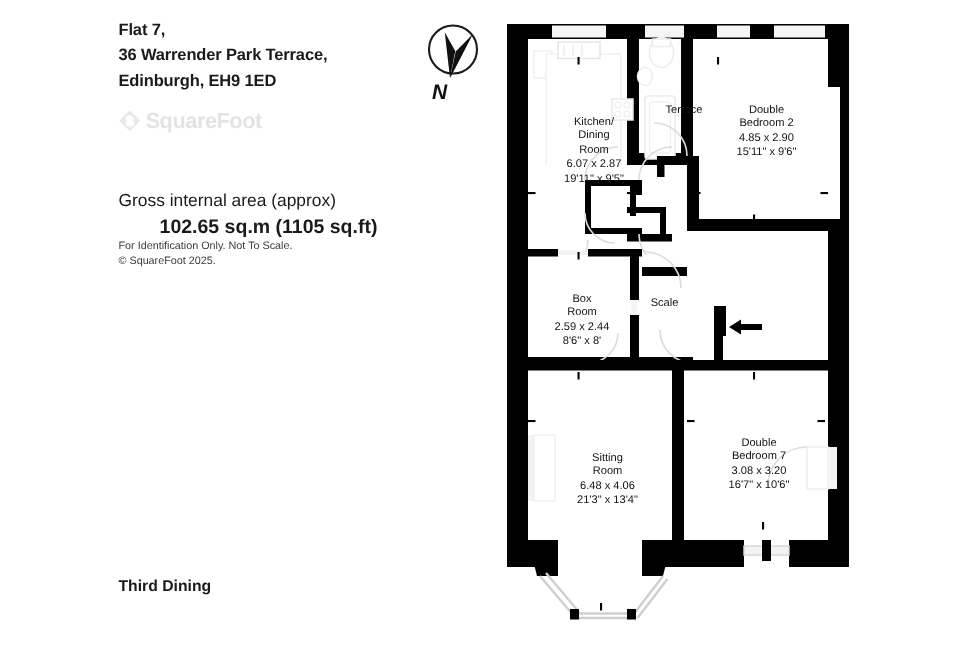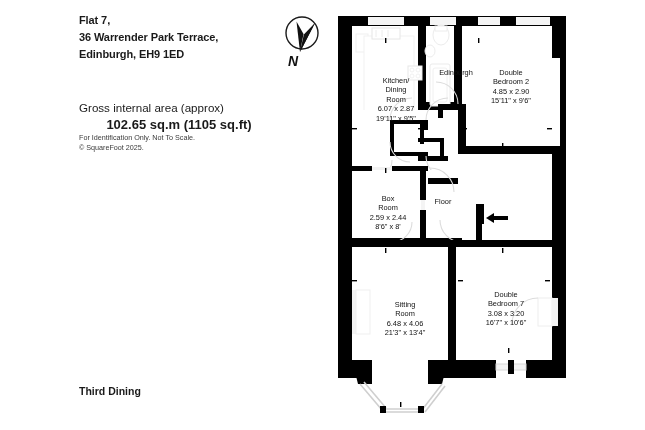--- a/index.html
+++ b/index.html
@@ -61,20 +61,29 @@
 <body>
 
 <div id="info-panel">
 
   <div id="address-block">
     <div>Flat 7,</div>
     <div>36 Warrender Park Terrace,</div>
     <div>Edinburgh, EH9 1ED</div>
   </div>
 
+  <div id="logo-row">
+    <span id="logo-mark">
+      <svg viewBox="0 0 30 30" width="15" height="15" aria-hidden="true">
+        <path d="M15 1 L29 15 L15 29 L1 15 Z" fill="#e8e8e8"></path>
+        <path d="M15 7.5 Q20 8 20.5 12.5 Q21 15 18 15 Q21 15.5 20.8 19 Q20 22.5 15 22.5 Q10 22.5 9.3 19 Q9 16 12 15 Q9 14.5 9.3 11.5 Q10 7.5 15 7.5 Z" fill="#ffffff"></path>
+      </svg>
+    </span>
+    <span id="logo-text">SquareFoot</span>
+  </div>
 
   <div id="area-block">
     <div id="gia-label">Gross internal area (approx)</div>
     <div id="gia-value">102.65 sq.m (1105 sq.ft)</div>
     <div class="fineprint">For Identification Only. Not To Scale.</div>
     <div class="fineprint">© SquareFoot 2025.</div>
   </div>
 </div>
 
 <div id="floor-label">Third Dining</div>
@@ -297,39 +306,39 @@
 
 <div class="room-label" id="label-kitchen">
   <span class="ln">Kitchen/</span>
   <span class="ln">Dining</span>
   <span class="ln">Room</span>
   <span class="ln">6.07 x 2.87</span>
   <span class="ln">19'11" x 9'5"</span>
 </div>
 
 <div class="room-label" id="label-bathroom">
-  <span class="ln">Edinburgh</span>
+  <span class="ln">Terrace</span>
 </div>
 
 <div class="room-label" id="label-bed2">
   <span class="ln">Double</span>
   <span class="ln">Bedroom 2</span>
   <span class="ln">4.85 x 2.90</span>
   <span class="ln">15'11" x 9'6"</span>
 </div>
 
 <div class="room-label" id="label-box">
   <span class="ln">Box</span>
   <span class="ln">Room</span>
   <span class="ln">2.59 x 2.44</span>
   <span class="ln">8'6" x 8'</span>
 </div>
 
 <div class="room-label" id="label-hall">
-  <span class="ln">Floor</span>
+  <span class="ln">Scale</span>
 </div>
 
 <div class="room-label" id="label-sitting">
   <span class="ln">Sitting</span>
   <span class="ln">Room</span>
   <span class="ln">6.48 x 4.06</span>
   <span class="ln">21'3" x 13'4"</span>
 </div>
 
 <div class="room-label" id="label-bed1">

